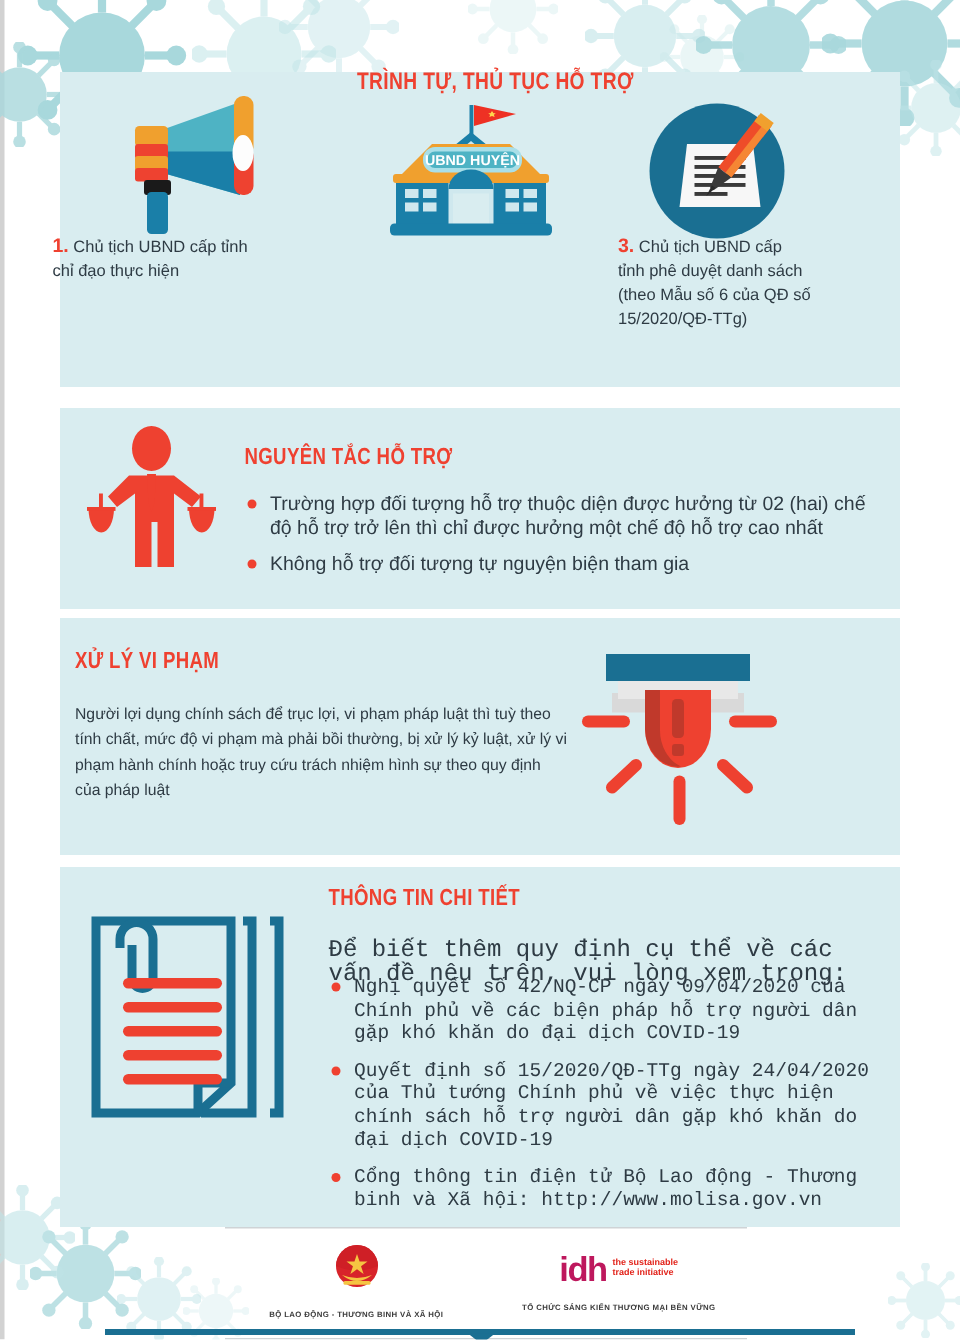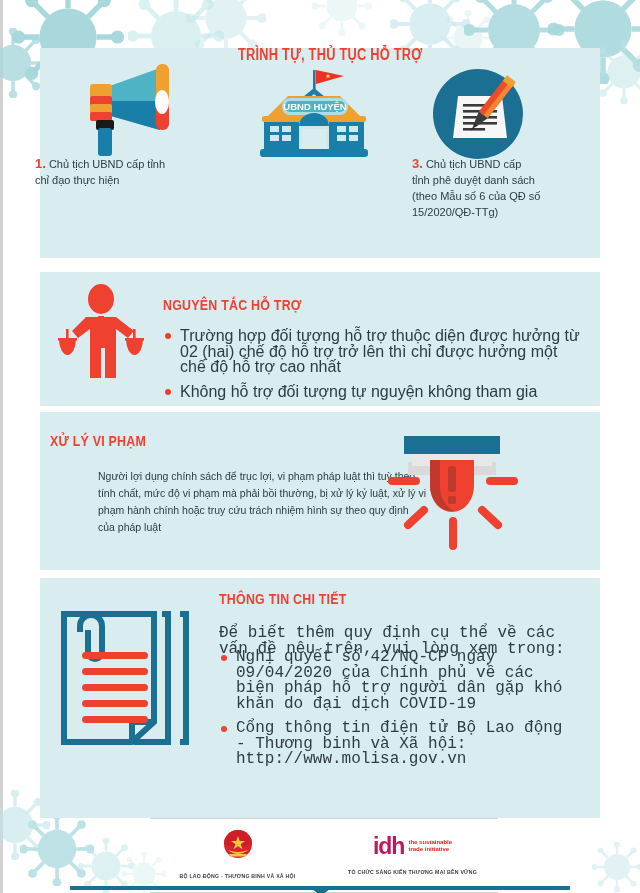--- a/index.html
+++ b/index.html
@@ -49,28 +49,28 @@
   #icon-megaphone { left:68px; top:58px; }
   #icon-building { left:252px; top:62px; }
   #icon-approval { left:432px; top:68px; }
 
   
   #principles-title { position:absolute; left:163px; top:296px; }
   #icon-justice { position:absolute; left:58px; top:283px; }
   .bullets { position:absolute; }
   #principles-bullets { left:163px; top:328px; width:418px; }
   .bullet { position:relative; padding-left:17px; margin-bottom:9px;
-            font-size:16px; color:#2e3b44; line-height:15.5px; }
+            font-size:13px; color:#2e3b44; line-height:15.5px; }
   .bullet::before { content:""; position:absolute; left:2px; top:5px;
             width:6px; height:6px; border-radius:50%; background:#ef4130; }
 
   
   #violation-title { position:absolute; left:50px; top:432px; }
   #violation-body { position:absolute; left:50px; top:468px; width:330px;
-            font-size:10.5px; color:#2e3b44; line-height:17px;margin-left:48px; }
+            font-size:10.5px; color:#2e3b44; line-height:17px; }
   #icon-siren { position:absolute; left:378px; top:424px; }
 
   
   #details-title { position:absolute; left:219px; top:590px; }
   #details-intro { position:absolute; left:219px; top:625px; width:360px;
             font-size:16px; color:#2e3b44; line-height:16px;font-family:Liberation Mono, monospace; }
   #details-bullets { left:219px; top:650px; width:362px;font-family:Liberation Mono, monospace; }
   #icon-doc { position:absolute; left:50px; top:600px; }
 
   
@@ -585,21 +585,21 @@
         <path d="M1,56 h17 a8.5,16 0 0 1 -17,0 z"></path>
         <path d="M68,56 h17 a8.5,16 0 0 1 -17,0 z"></path>
       </g>
       <rect x="0" y="55" width="19" height="2.6" fill="#ee4130"></rect>
       <rect x="67" y="55" width="19" height="2.6" fill="#ee4130"></rect>
     </svg>
   </div>
   <div class="sec-title" id="principles-title">NGUYÊN TẮC HỖ TRỢ</div>
   <div class="bullets" id="principles-bullets">
     <div class="bullet">Trường hợp đối tượng hỗ trợ thuộc diện được hưởng từ 02 (hai) chế độ hỗ trợ trở lên thì chỉ được hưởng một chế độ hỗ trợ cao nhất</div>
-    <div class="bullet">Không hỗ trợ đối tượng tự nguyện không tham gia</div>
+    <div class="bullet">Không hỗ trợ đối tượng tự nguyện biện tham gia</div>
   </div>
 
   <div class="panel" id="panel-violation"></div>
   <div class="sec-title" id="violation-title">XỬ LÝ VI PHẠM</div>
   <div id="violation-body">Người lợi dụng chính sách để trục lợi, vi phạm pháp luật thì tuỳ theo tính chất, mức độ vi phạm mà phải bồi thường, bị xử lý kỷ luật, xử lý vi phạm hành chính hoặc truy cứu trách nhiệm hình sự theo quy định của pháp luật</div>
   <div class="icon-box" id="icon-siren">
     <svg width="150" height="135" viewBox="0 0 150 135">
       <rect x="30" y="38" width="88" height="13" fill="#d9d9d9"></rect>
       <rect x="26" y="12" width="96" height="18" fill="#1a6f92"></rect>
       <rect x="34" y="30" width="80" height="12" fill="#e8e8e8"></rect>
@@ -633,20 +633,21 @@
         <rect x="32" y="84" width="66" height="7" rx="3.5"></rect>
         <rect x="32" y="100" width="66" height="7" rx="3.5"></rect>
         <rect x="32" y="116" width="66" height="7" rx="3.5"></rect>
       </g>
     </svg>
   </div>
   <div class="sec-title" id="details-title">THÔNG TIN CHI TIẾT</div>
   <div id="details-intro">Để biết thêm quy định cụ thể về các vấn đề nêu trên, vui lòng xem trong:</div>
   <div class="bullets" id="details-bullets">
     <div class="bullet">Nghị quyết số 42/NQ-CP ngày 09/04/2020 của Chính phủ về các biện pháp hỗ trợ người dân gặp khó khăn do đại dịch COVID-19</div>
+    <div class="bullet">Quyết định số 15/2020/QĐ-TTg ngày 24/04/2020 của Thủ tướng Chính phủ về việc thực hiện chính sách hỗ trợ người dân gặp khó khăn do đại dịch COVID-19</div>
     <div class="bullet">Cổng thông tin điện tử Bộ Lao động - Thương binh và Xã hội: http://www.molisa.gov.vn</div>
   </div>
 
   <div class="footer">
     <div class="footer-divider"></div>
     <div class="logo-block" id="logo-ministry">
       <svg width="40" height="40" viewBox="0 0 40 40">
         <circle cx="20" cy="18" r="14" fill="#d8232a"></circle>
         <path d="M6,18 a14,14 0 0 1 28,0 q-14,6 -28,0 z" fill="#cf1f26"></path>
         <polygon points="20,10 21.7,15 27,15 22.7,18.2 24.4,23.3 20,20.2 15.6,23.3 17.3,18.2 13,15 18.3,15" fill="#f5c542"></polygon>

